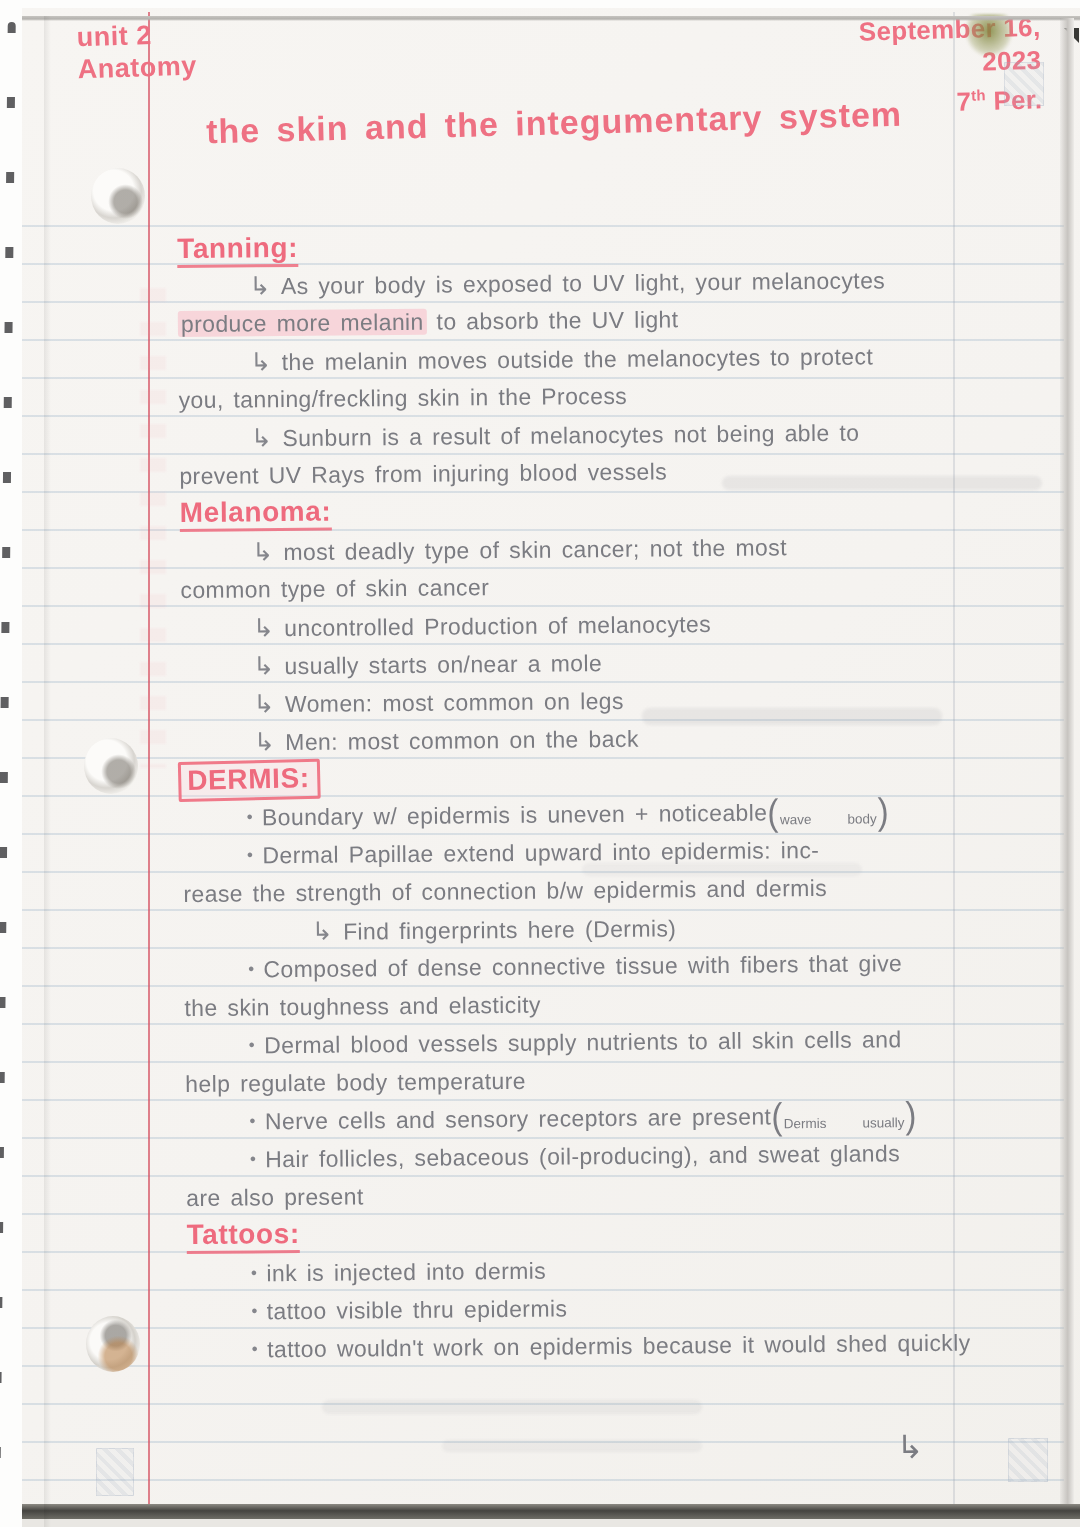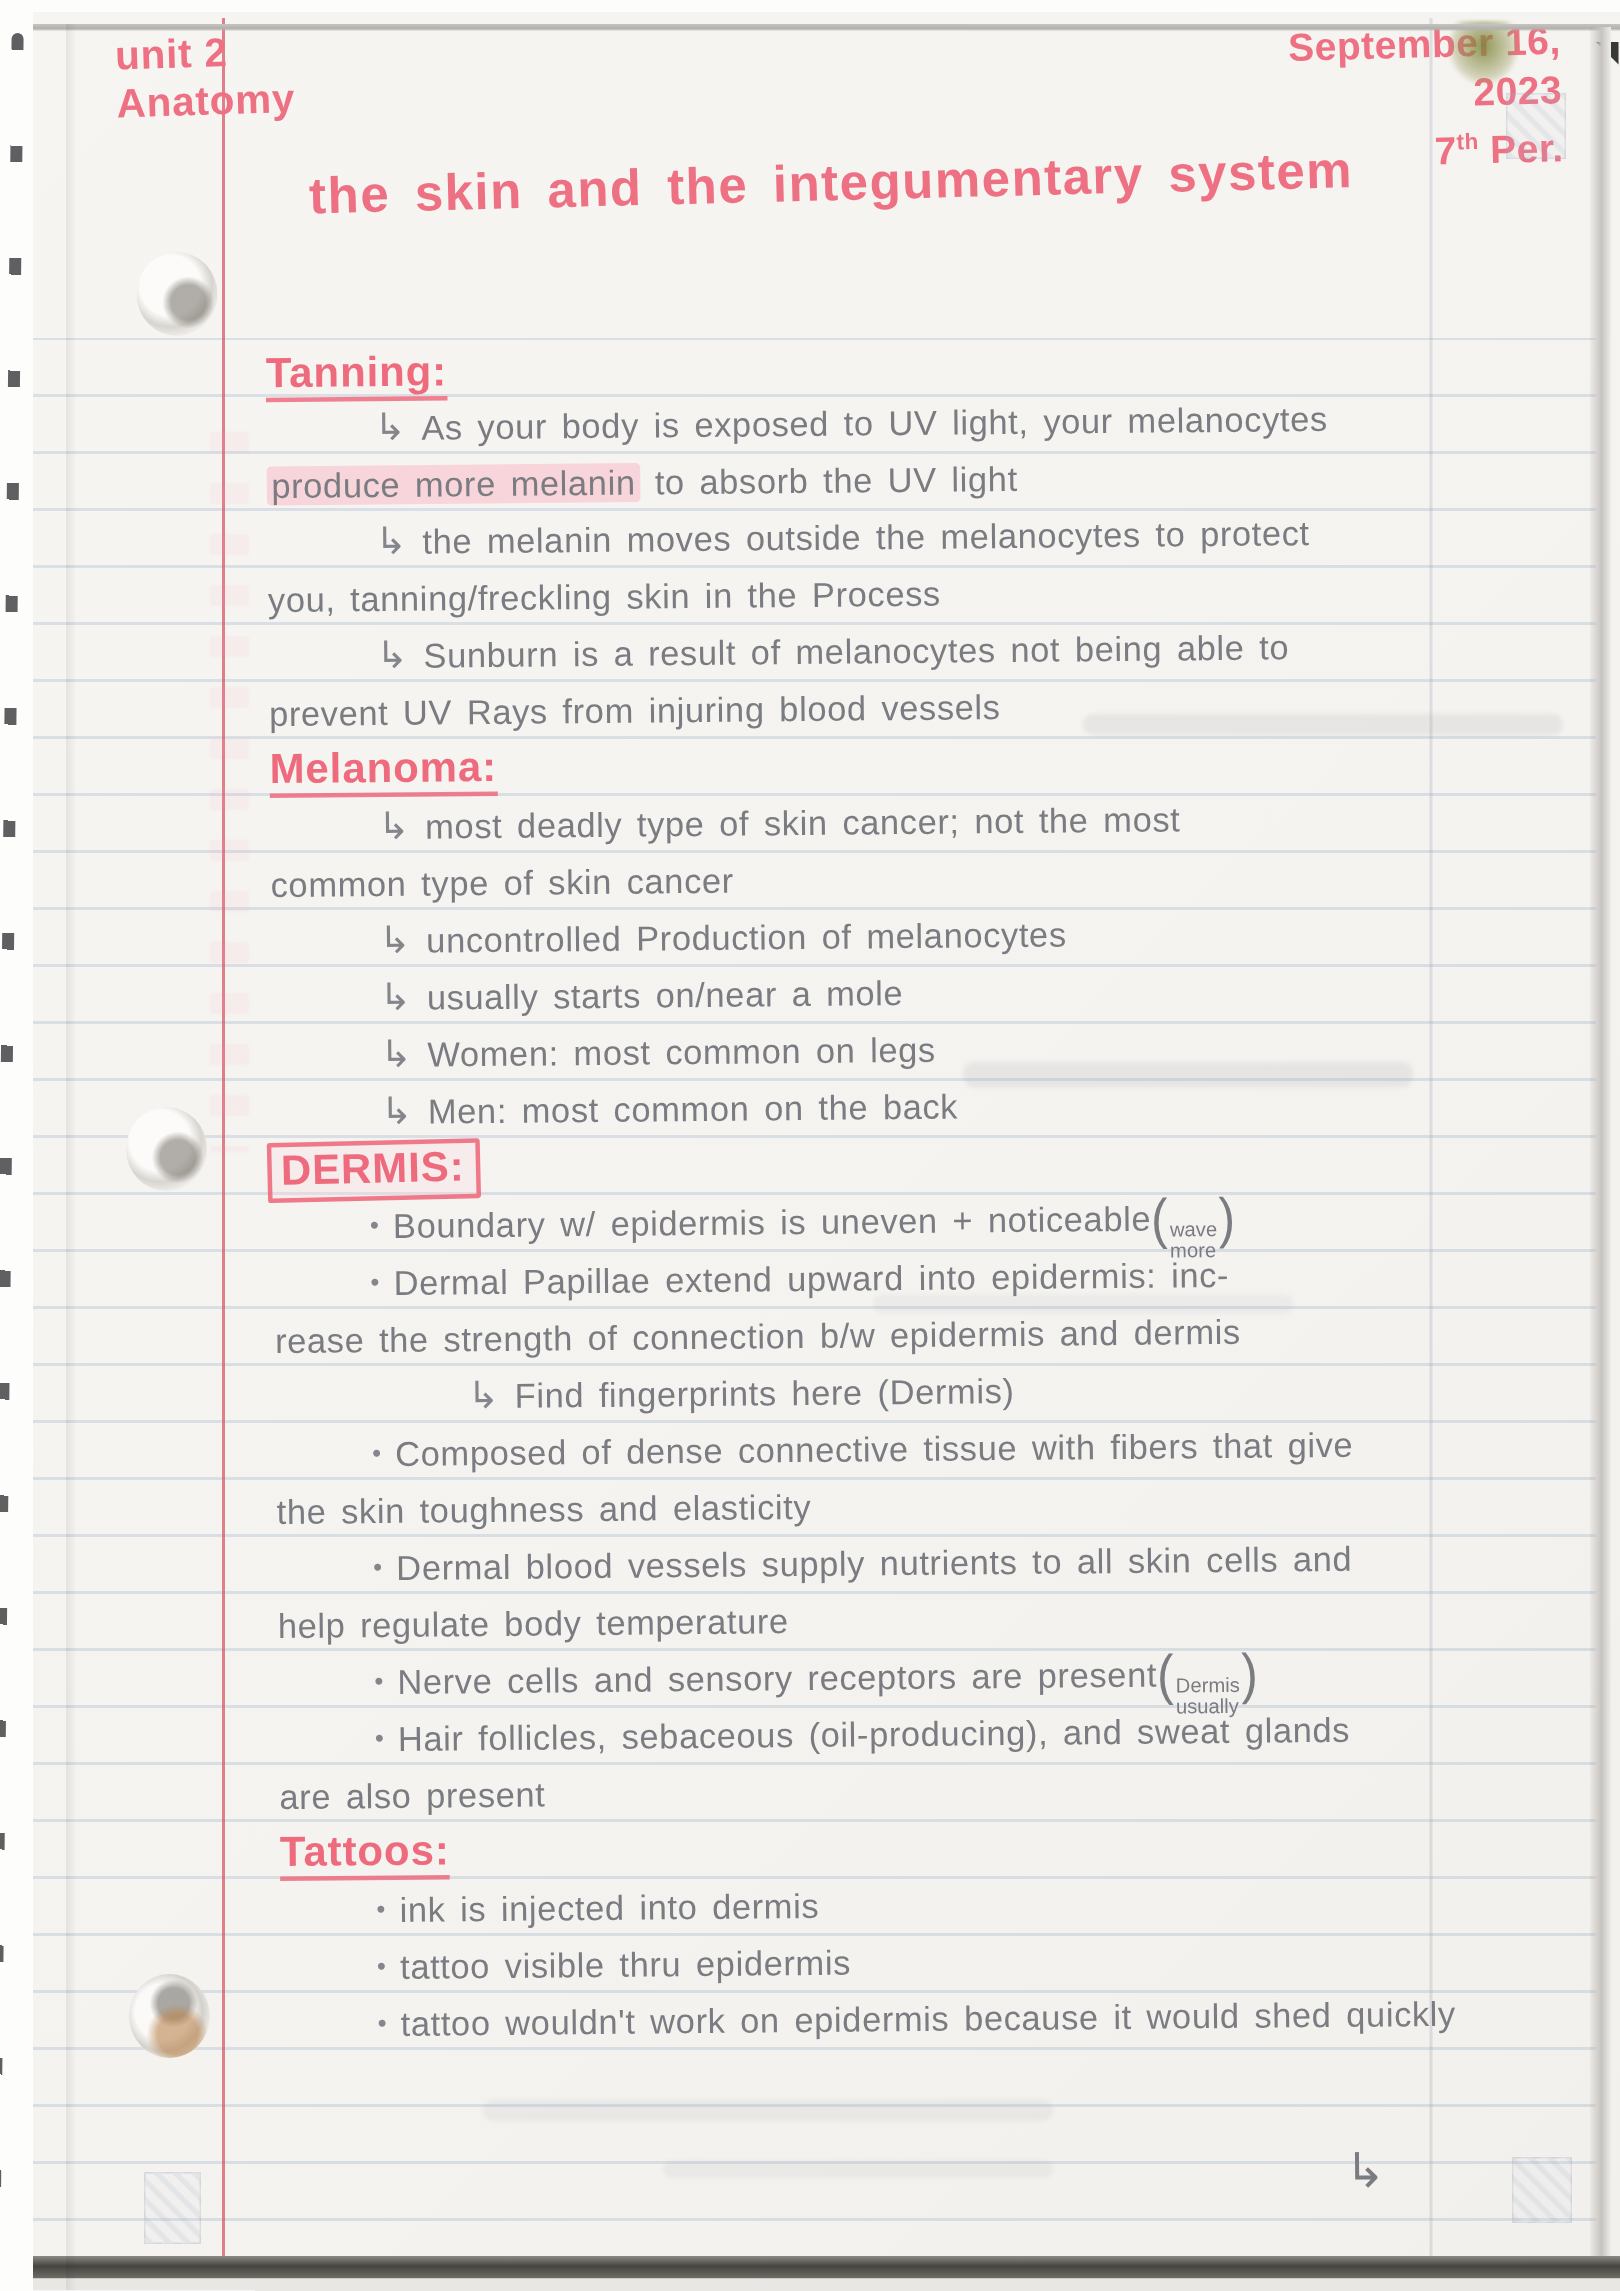--- a/index.html
+++ b/index.html
@@ -96,22 +96,22 @@
     padding:0 8px 2px 6px;background:rgba(250,215,222,.28);transform:rotate(-.8deg);}
   .ln{position:absolute;font-size:23px;letter-spacing:.4px;word-spacing:3px;
     color:#7b7c82;white-space:nowrap;line-height:30px;}
   .k-arrow{left:226px;}
   .k-plain{left:154px;}
   .k-bullet{left:218px;}
   .k-deep{left:282px;}
   .mk{display:inline-block;margin-right:10px;font-size:25px;color:#85868c;}
   .k-bullet .mk{font-size:17px;margin-right:9px;vertical-align:3px;}
   .hl{background:rgba(247,187,198,.55);border-radius:3px;padding:0 3px;}
-  .ps{display:inline-flex;flex-direction:column;font-size:13.5px;line-height:13.5px;
-    letter-spacing:0;word-spacing:0;vertical-align:-4px;margin:0 1px;text-align:left;}
+  .ps{display:inline-flex;flex-direction:row;font-size:13.5px;line-height:13.5px;
+    letter-spacing:0;word-spacing:0;vertical-align:-4px;margin:0 1px;text-align:left;gap:36px;}
   .pp{display:inline-block;font-size:33px;font-weight:300;line-height:0;
     transform:scaleY(1.12) translateY(3px);}
   .footer-arrow{position:absolute;left:862px;top:1428px;font-size:32px;color:#7b7c82;}
 </style>
 </head>
 <body>
 
 <div class="scene">
 
   <div class="sheet">
@@ -152,21 +152,21 @@
       <div class="ln k-arrow" style="top:530px"><span class="mk">↳</span><span>most deadly type of skin cancer; not the most</span></div>
       <div class="ln k-plain" style="top:568px"><span>common type of skin cancer</span></div>
       <div class="ln k-arrow" style="top:606px"><span class="mk">↳</span><span>uncontrolled Production of melanocytes</span></div>
       <div class="ln k-arrow" style="top:644px"><span class="mk">↳</span><span>usually starts on/near a mole</span></div>
       <div class="ln k-arrow" style="top:682px"><span class="mk">↳</span><span>Women: most common on legs</span></div>
       <div class="ln k-arrow" style="top:720px"><span class="mk">↳</span><span>Men: most common on the back</span></div>
 
       <div class="h box" style="top:754px">DERMIS:</div>
       <div class="ln k-bullet" style="top:796px"><span class="mk">•</span><span>Boundary w/ epidermis is uneven + noticeable</span><span class="pp">(</span><span class="ps">
             <span>wave</span>
-            <span>more</span>
+            <span>body</span>
           </span><span class="pp">)</span></div>
       <div class="ln k-bullet" style="top:834px"><span class="mk">•</span><span>Dermal Papillae extend upward into epidermis: inc-</span></div>
       <div class="ln k-plain" style="top:872px"><span>rease the strength of connection b/w epidermis and dermis</span></div>
       <div class="ln k-deep" style="top:910px"><span class="mk">↳</span><span>Find fingerprints here (Dermis)</span></div>
       <div class="ln k-bullet" style="top:948px"><span class="mk">•</span><span>Composed of dense connective tissue with fibers that give</span></div>
       <div class="ln k-plain" style="top:986px"><span>the skin toughness and elasticity</span></div>
       <div class="ln k-bullet" style="top:1024px"><span class="mk">•</span><span>Dermal blood vessels supply nutrients to all skin cells and</span></div>
       <div class="ln k-plain" style="top:1062px"><span>help regulate body temperature</span></div>
       <div class="ln k-bullet" style="top:1100px"><span class="mk">•</span><span>Nerve cells and sensory receptors are present</span><span class="pp">(</span><span class="ps">
             <span>Dermis</span>

